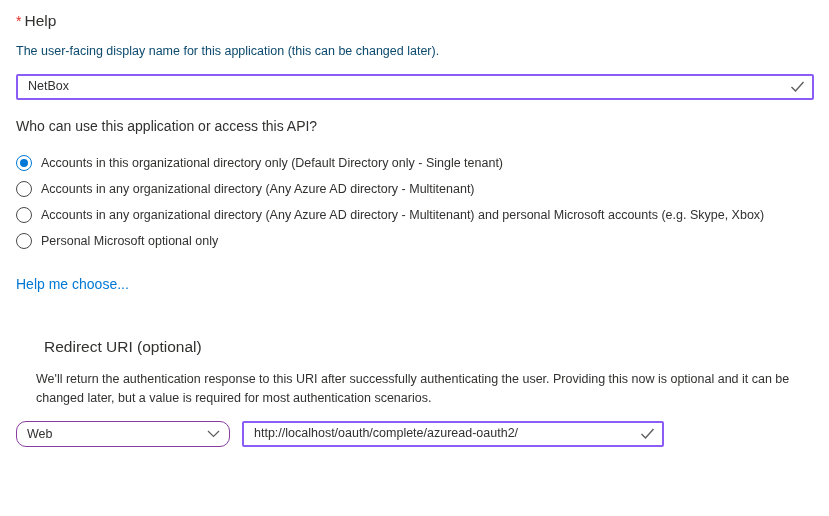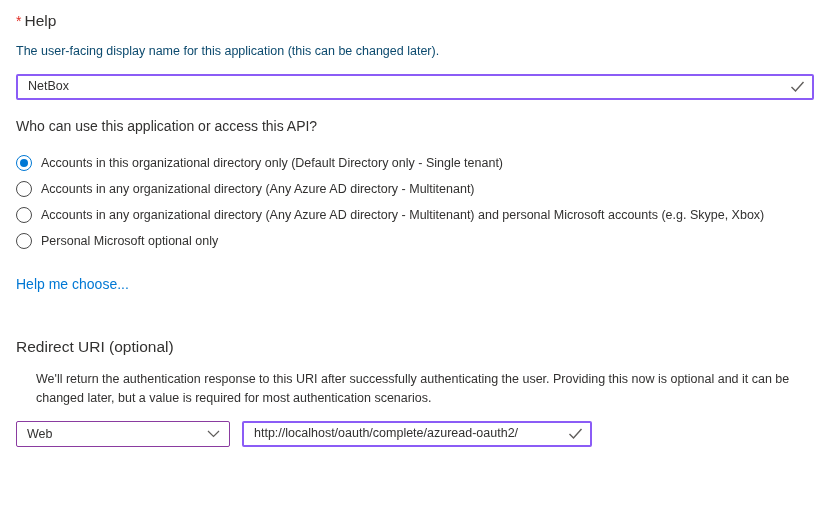--- a/index.html
+++ b/index.html
@@ -80,55 +80,55 @@
 
   .help-link {
     display: inline-block;
     margin-top: 22px;
     font-size: 14px;
     color: #0078d4;
     text-decoration: none;
     cursor: pointer;
   }
 
-  .sec-redirect { margin-top: 44px; }
+  .sec-redirect { margin-top: 44px; margin-left: 28px; }
   .redirect-desc {
     margin-top: 13px;
     font-size: 12.5px;
     line-height: 19px;
     max-width: 800px;
     color: #323130;
     margin-left: 20px;
   }
 
   .uri-row {
     margin-top: 13px;
     display: flex;
     align-items: center;
   }
   .platform-select {
     width: 214px; height: 26px;
     border: 1px solid #8a3ba0;
-    border-radius: 2px;
+    border-radius: 10px;
     background: #ffffff;
     display: flex; align-items: center; justify-content: space-between;
     padding: 0 9px 0 10px;
     font-size: 12.5px;
     color: #323130;
     cursor: pointer;
     flex: none;
   }
   .chevron-icon {
     width: 13px; height: 8px;
     color: #605e5c;
     display: flex; align-items: center;
   }
   .uri-input-wrap {
     position: relative;
-    width: 350px; height: 26px;
+    width: 422px; height: 26px;
     margin-left: 12px;
     flex: none;
   }
   .uri-input-wrap .text-input { height: 26px; }
 </style>
 </head>
 <body>
 
 <div class="page">
 

